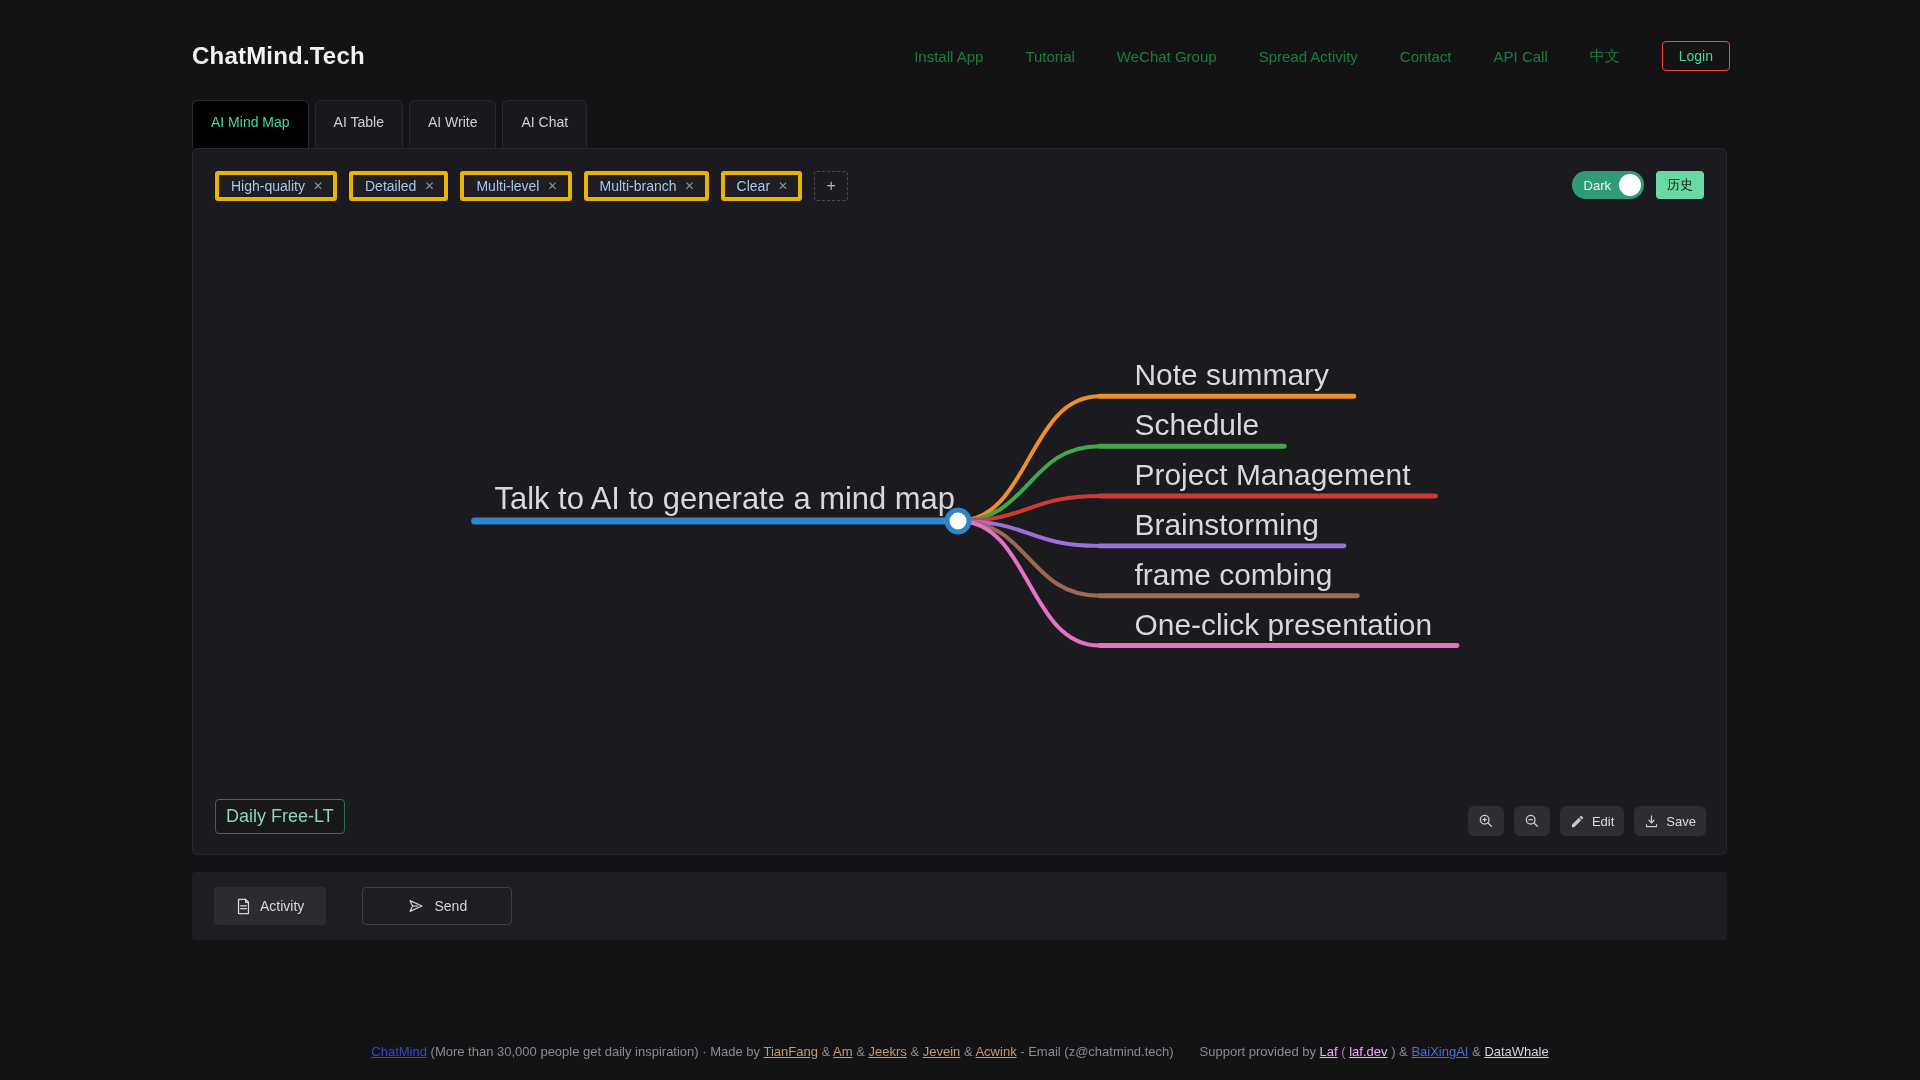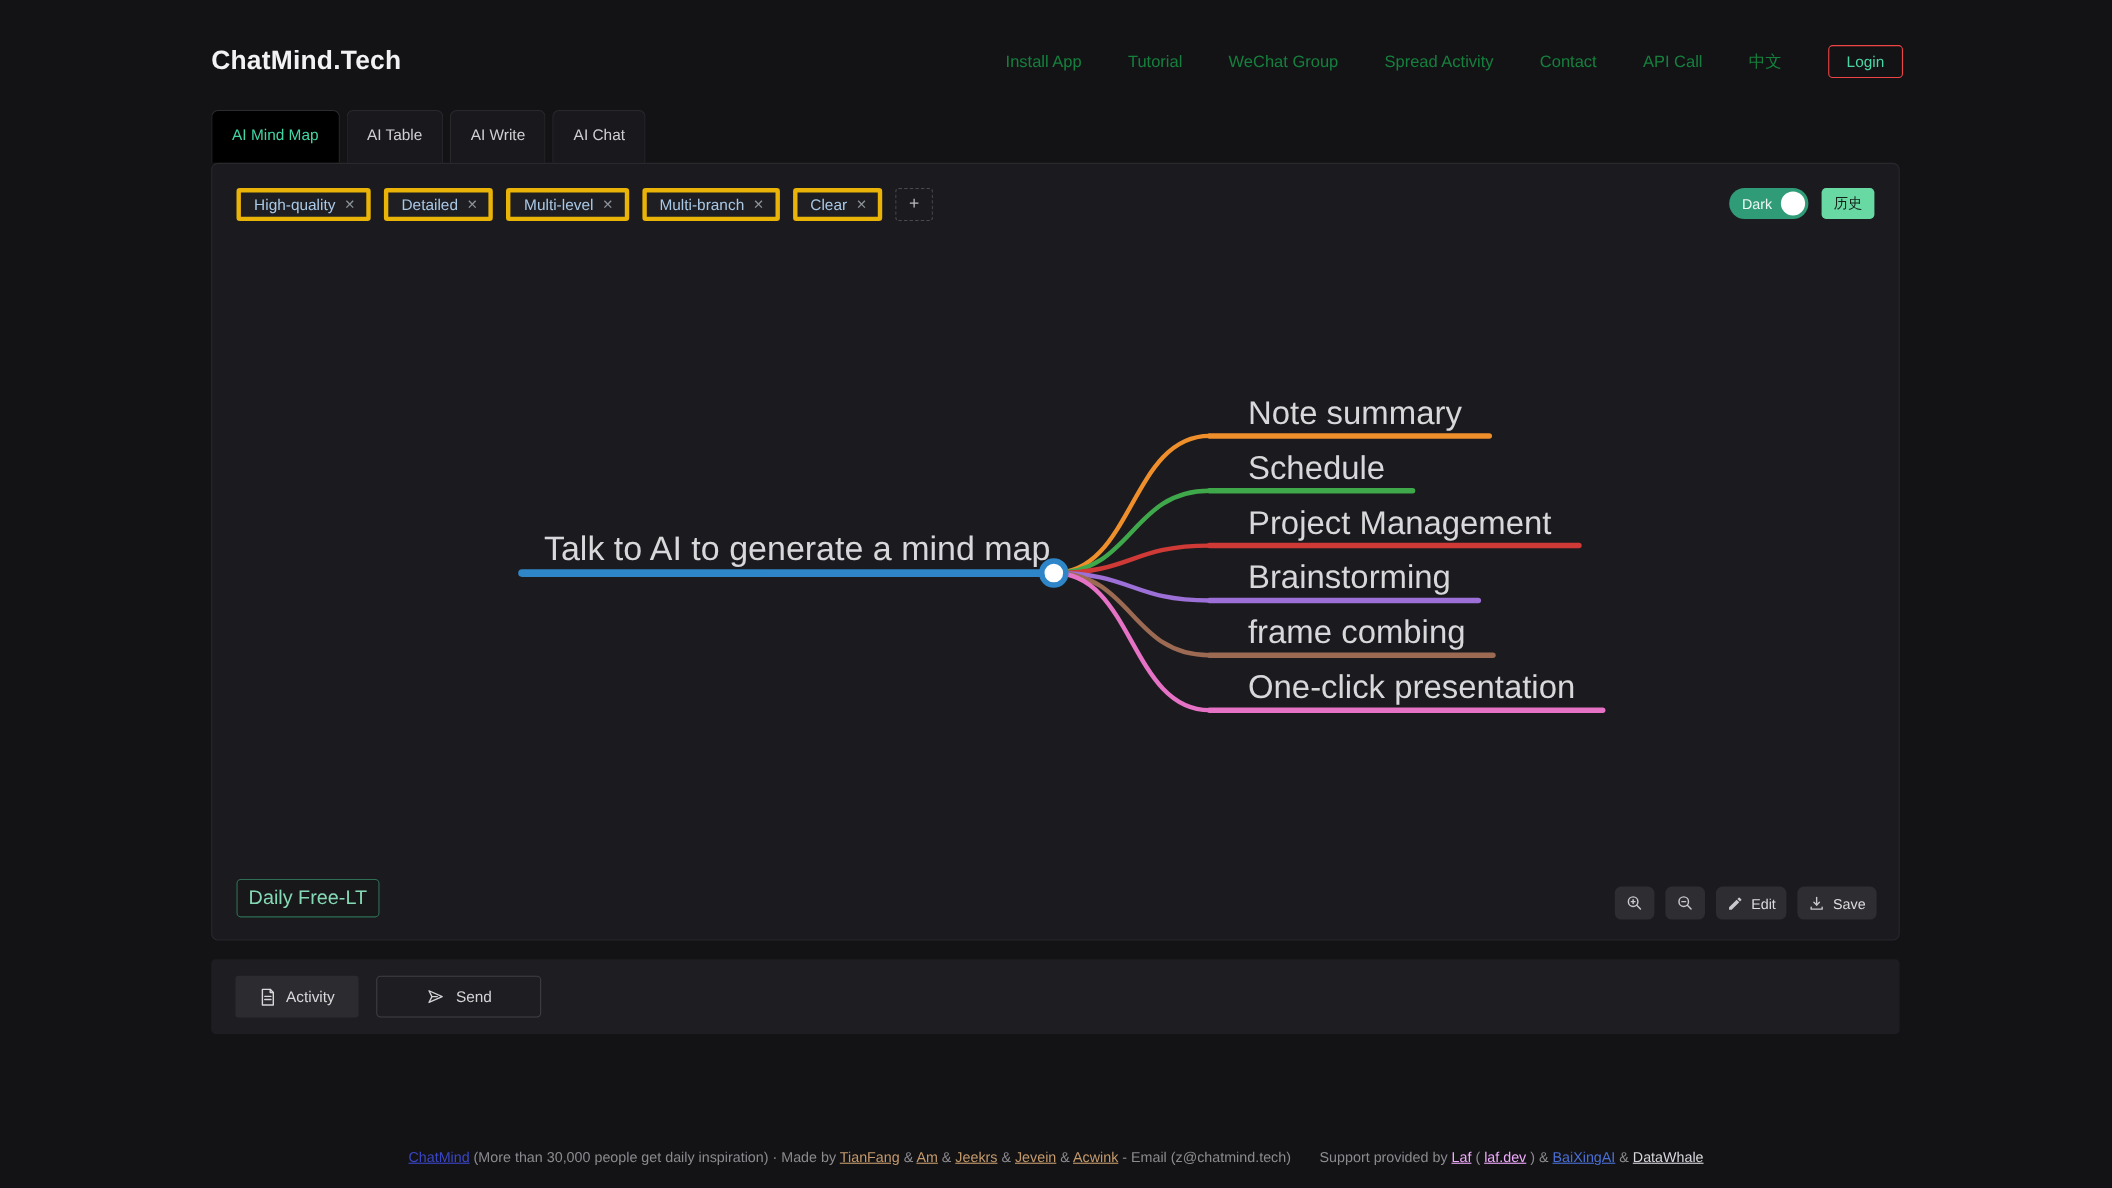--- a/index.html
+++ b/index.html
@@ -88,21 +88,21 @@
     cursor:pointer; font-family:inherit; white-space:nowrap;
   }
   .composer input {
     flex:1; height:38px; background:#303036; border:none; border-radius:3px;
     color:#d8d8da; font-size:14px; padding:0 14px; outline:none; font-family:inherit;
   }
   .composer input::placeholder { color:#84848a; }
   .send-btn {
     width:150px; height:38px; background:transparent; border:1px solid #3e3e44;
     border-radius:4px; color:#d4d4d6; font-size:14px; display:flex; align-items:center;
-    justify-content:center; gap:9px; cursor:pointer; font-family:inherit;
+    justify-content:center; gap:9px; cursor:pointer; font-family:inherit;margin-left:20px;
   }
   
   .footer {
     position:absolute; top:1044px; left:0; width:100%;
     text-align:center; font-size:13px; color:#8b8b8f; white-space:nowrap;
   }
   .footer span { white-space:pre-wrap; }
   .lnk { text-decoration:underline; cursor:pointer; }
   .lnk-indigo { color:#3b46c4; }
   .lnk-tan { color:#c49a6c; }

